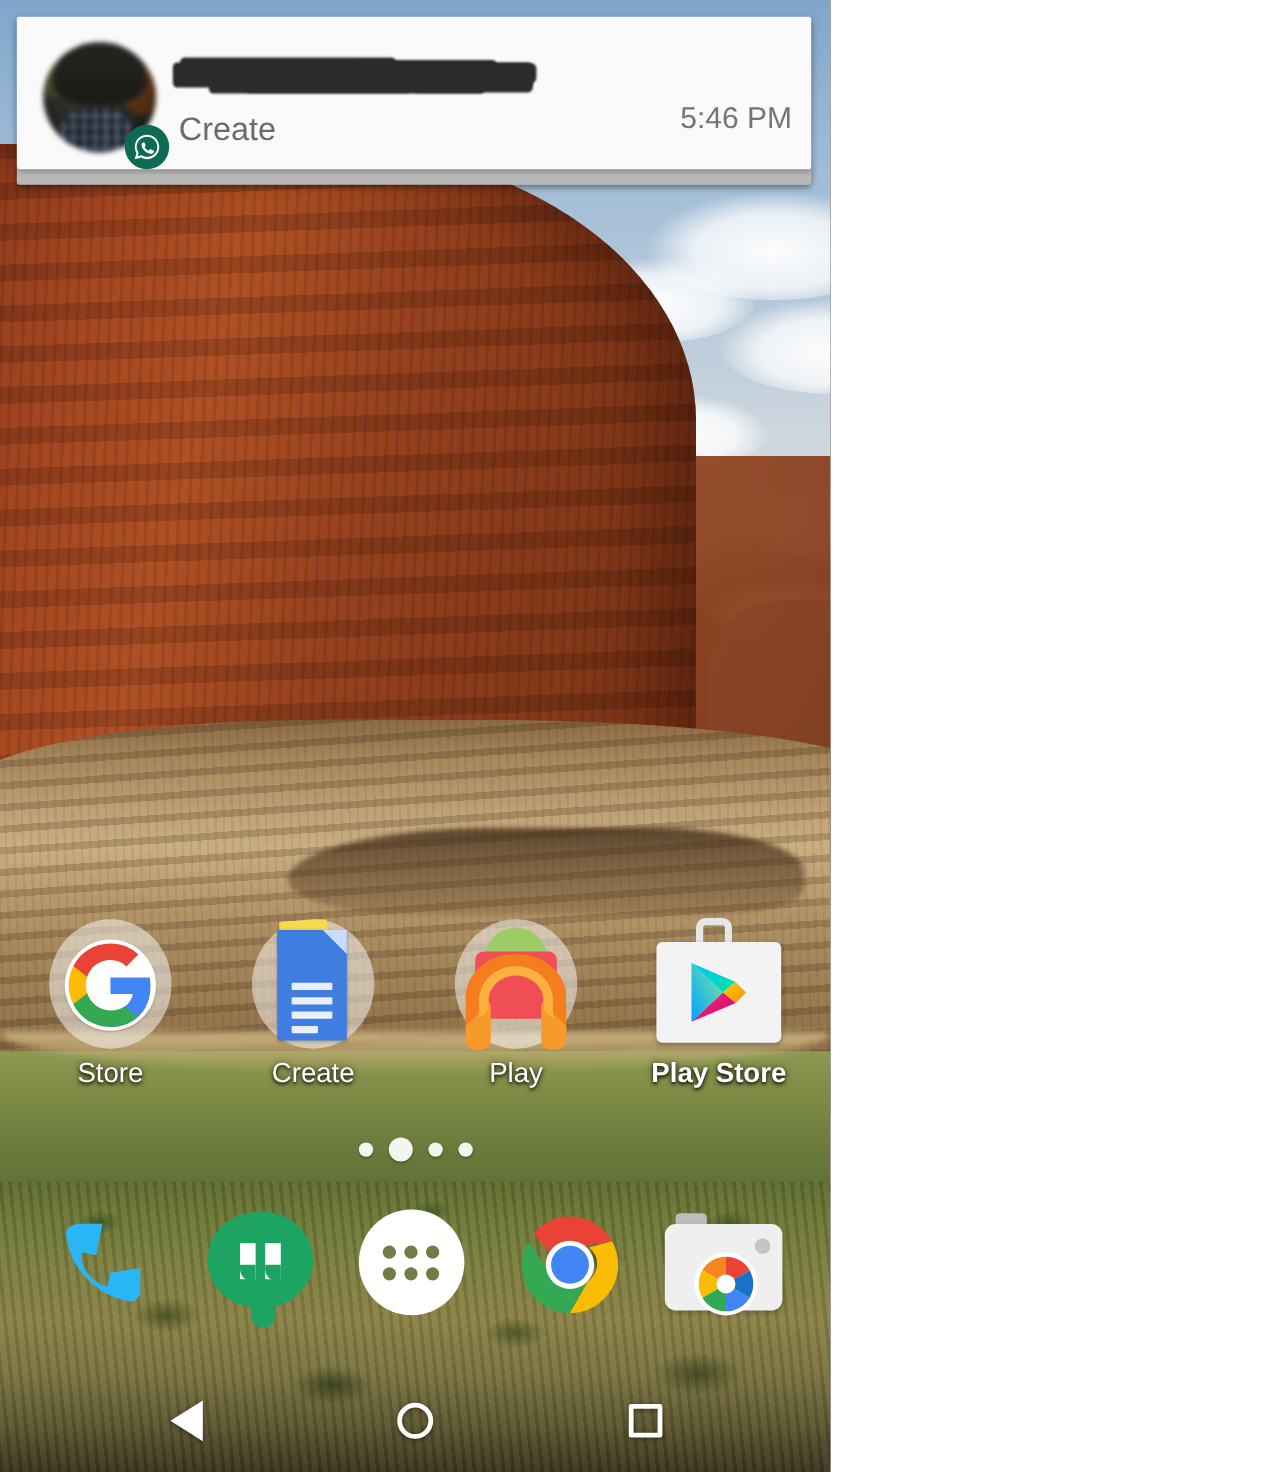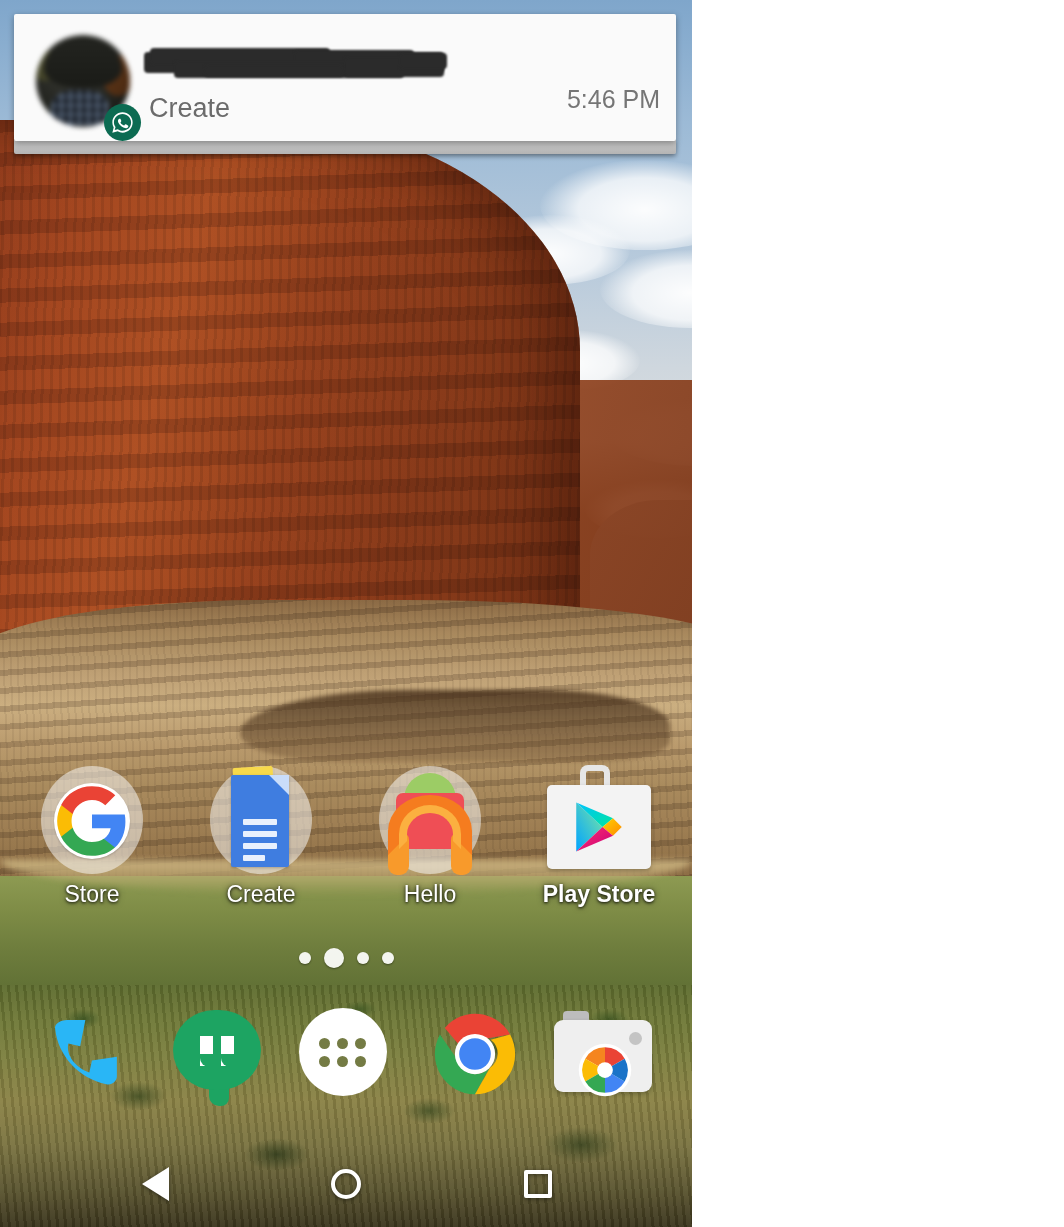--- a/index.html
+++ b/index.html
@@ -574,21 +574,21 @@
     <div class="app-cell" style="left:360px; top:765px;">
       <div class="app-icon-wrap">
         <div class="circle-bg"></div>
         <div class="droid-head"></div>
         <div class="droid-body"></div>
         <div class="hp-cup l"></div>
         <div class="hp-cup r"></div>
         <div class="hp-band"></div>
         <div class="hp-band-in"></div>
       </div>
-      <div class="app-label">Hello</div>
+      <div class="app-label">Play</div>
     </div>
 
     <div class="app-cell" style="left:529px; top:765px;font-weight:bold;">
       <div class="app-icon-wrap">
         <div class="bag-handle"></div>
         <div class="bag"></div>
         <svg class="play-tri" viewBox="0 0 64 64">
           <defs>
             <linearGradient id="pgA" x1="0" y1="0" x2="1" y2="1">
               <stop offset="0%" stop-color="#00c3ff"></stop>

